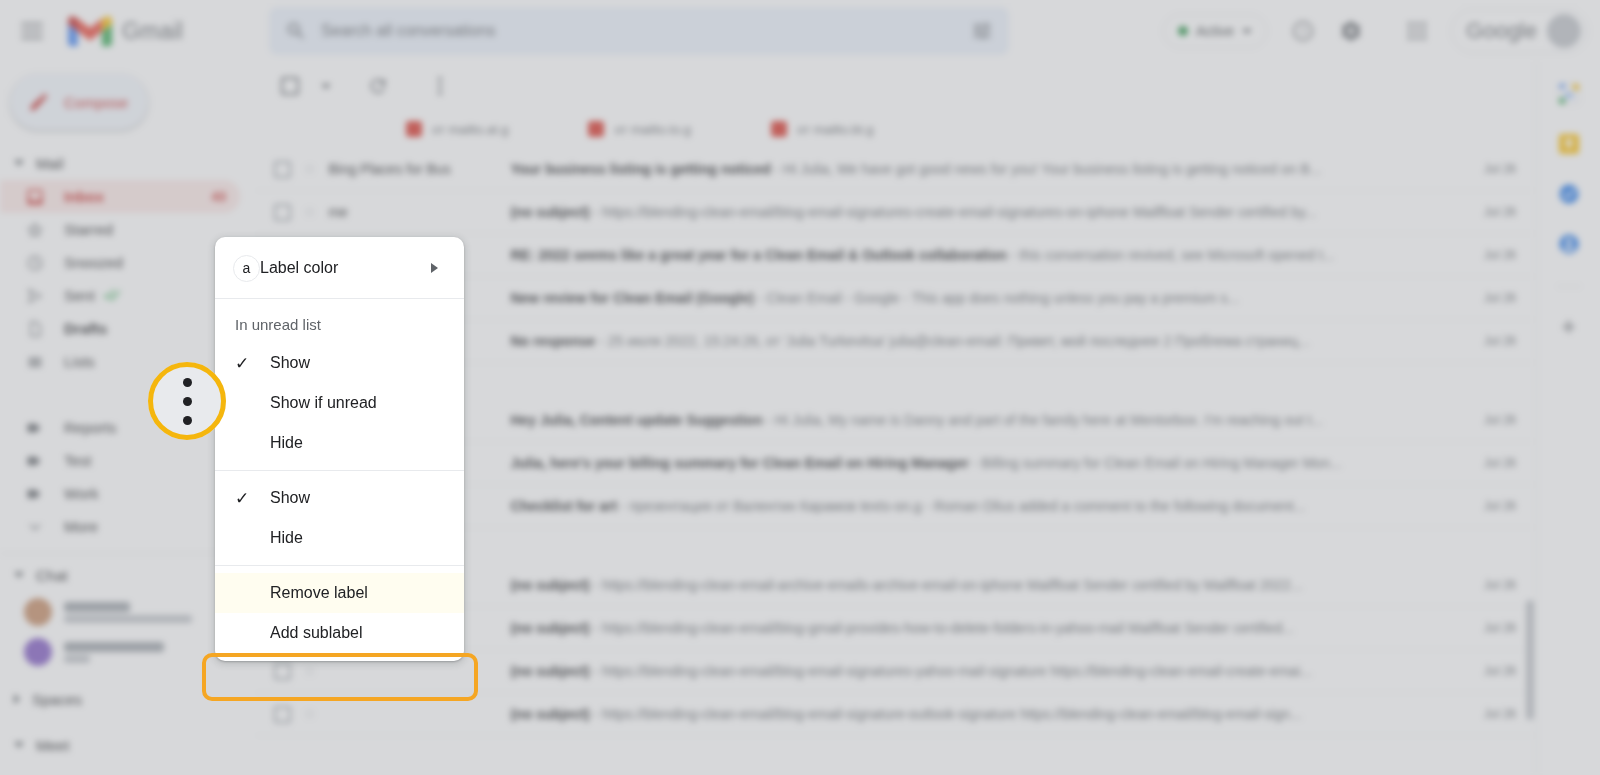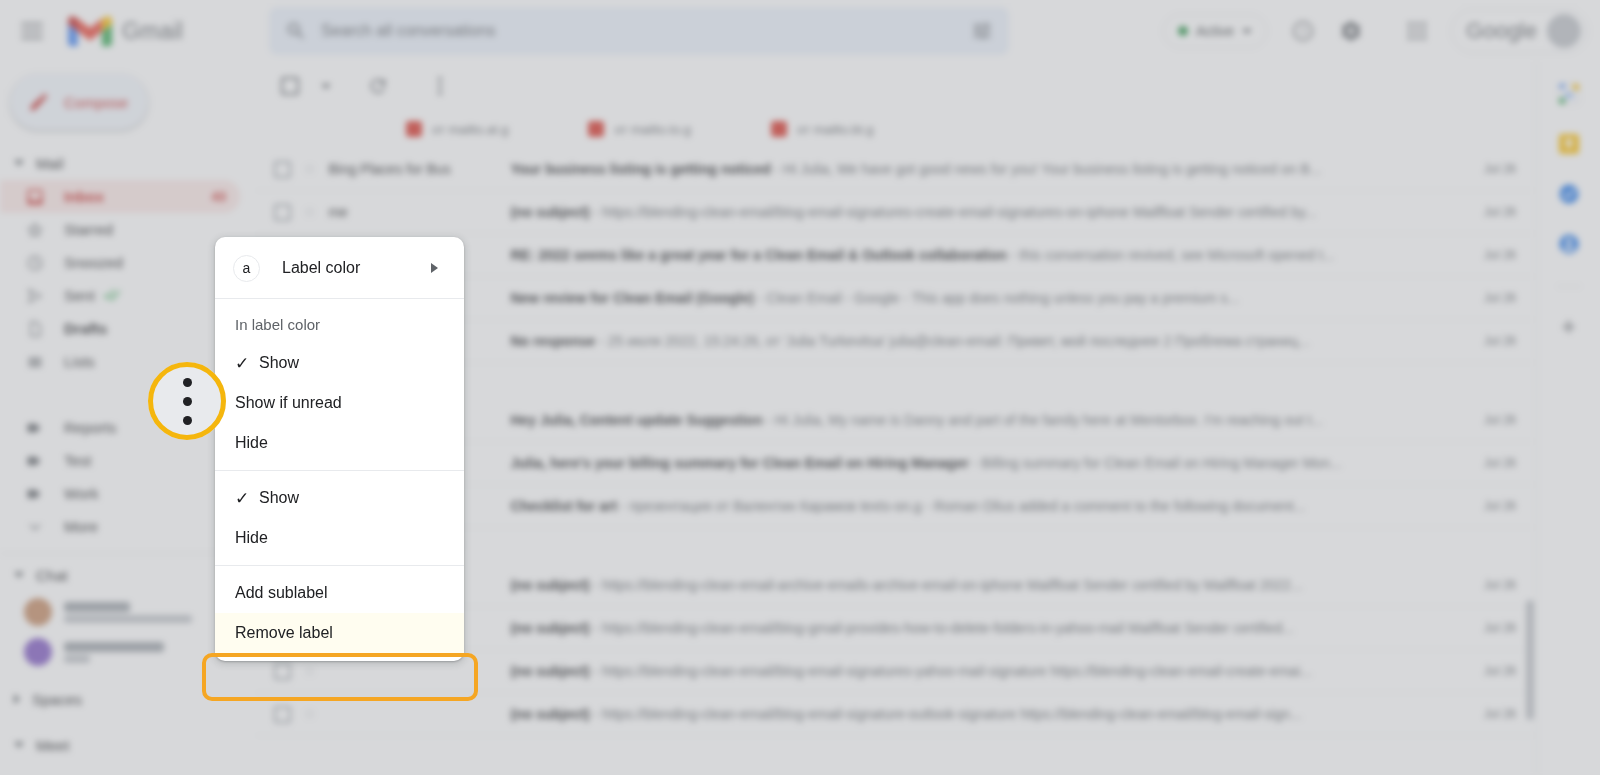--- a/index.html
+++ b/index.html
@@ -203,41 +203,41 @@
   .ctx-top {
     display: flex; align-items: center;
     height: 46px; padding-left: 18px; cursor: pointer;
   }
   .color-a {
     width: 27px; height: 27px; border-radius: 50%;
     border: 1px solid #e8eaed; background: #ffffff;
     display: flex; align-items: center; justify-content: center;
     font-size: 14px; color: #202124; flex: 0 0 auto;
   }
-  .ctx-top-label { margin-left: 22px; font-size: 16px; color: #202124; }
+  .ctx-top-label { font-size: 16px; color: #202124; }
   .submenu-arrow {
     margin-left: auto; margin-right: 26px;
     width: 0; height: 0;
     border-top: 5px solid transparent; border-bottom: 5px solid transparent;
     border-left: 7px solid #5f6368;
   }
   .ctx-sep { height: 1px; background: #e8eaed; margin: 7px 0; }
   .ctx-section {
     font-size: 15px; color: #5f6368;
     padding: 10px 0 10px 20px;
   }
   .ctx-item {
     display: flex; align-items: center;
     height: 40px; padding-left: 20px; cursor: pointer;
     font-size: 16px; color: #202124;
     position: relative;
   }
   .ctx-item .check { width: 24px; flex: 0 0 auto; font-size: 17px; color: #202124; }
-  .ctx-item .ctx-label { }
-  .ctx-item.has-check .ctx-label { }
+  .ctx-item .ctx-label { margin-left: 35px; }
+  .ctx-item.has-check .ctx-label { margin-left: 11px; }
   .ctx-item.highlighted { background: #fffdf0; }
 
   
   .anno-rect {
     position: absolute;
     left: 202px; top: 653px; width: 276px; height: 48px;
     border: 4px solid #f5a623; border-radius: 10px;
     z-index: 60; pointer-events: none;
   }
   
@@ -675,21 +675,21 @@
   <div class="ctx-menu">
 
     <div class="ctx-top">
       <span class="color-a">a</span>
       <span class="ctx-top-label">Label color</span>
       <span class="submenu-arrow"></span>
     </div>
 
     <div class="ctx-sep"></div>
 
-    <div class="ctx-section">In label color</div>
+    <div class="ctx-section">In unread list</div>
 
     <div class="ctx-item has-check">
       <span class="check">✓</span>
       <span class="ctx-label">Show</span>
     </div>
     <div class="ctx-item">
       <span class="ctx-label">Show if unread</span>
     </div>
     <div class="ctx-item">
       <span class="ctx-label">Hide</span>
@@ -701,23 +701,23 @@
     <div class="ctx-item has-check">
       <span class="check">✓</span>
       <span class="ctx-label">Show</span>
     </div>
     <div class="ctx-item">
       <span class="ctx-label">Hide</span>
     </div>
 
     <div class="ctx-sep"></div>
 
+    <div class="ctx-item highlighted">
+      <span class="ctx-label">Remove label</span>
+    </div>
     <div class="ctx-item">
       <span class="ctx-label">Add sublabel</span>
     </div>
-    <div class="ctx-item highlighted">
-      <span class="ctx-label">Remove label</span>
-    </div>
   </div>
 
   <div class="anno-rect"></div>
 
 </div>
 
 </body></html>

